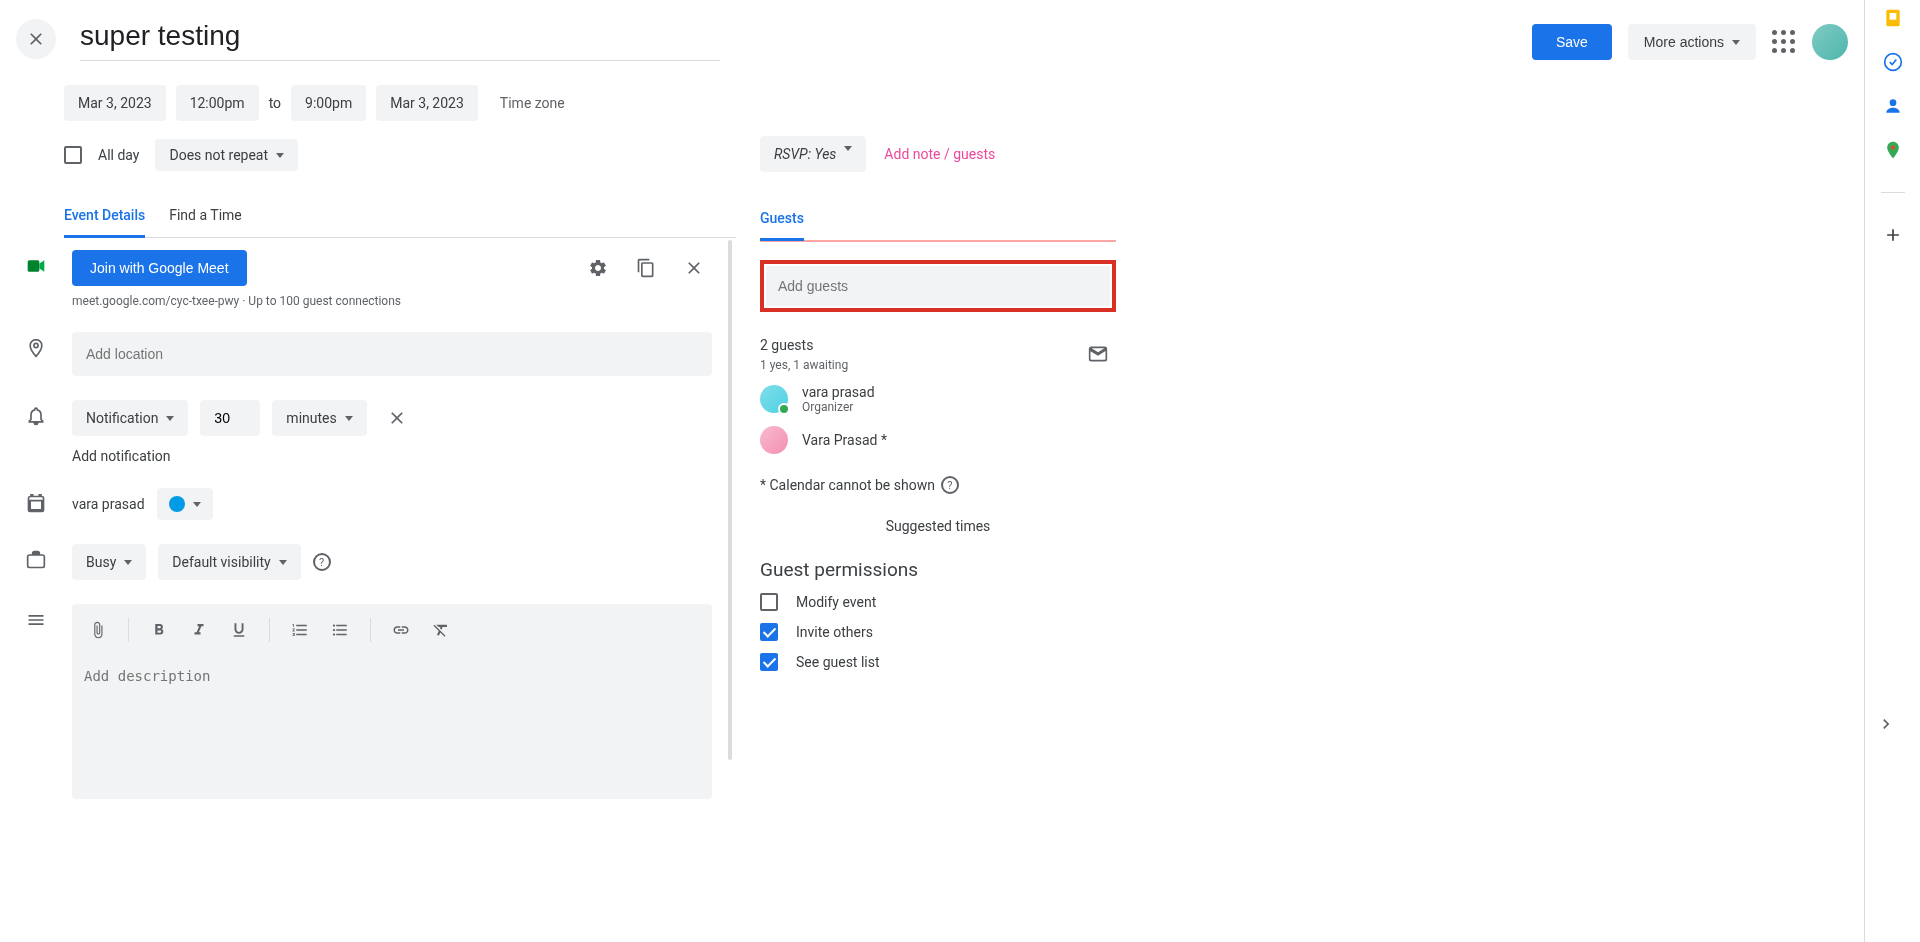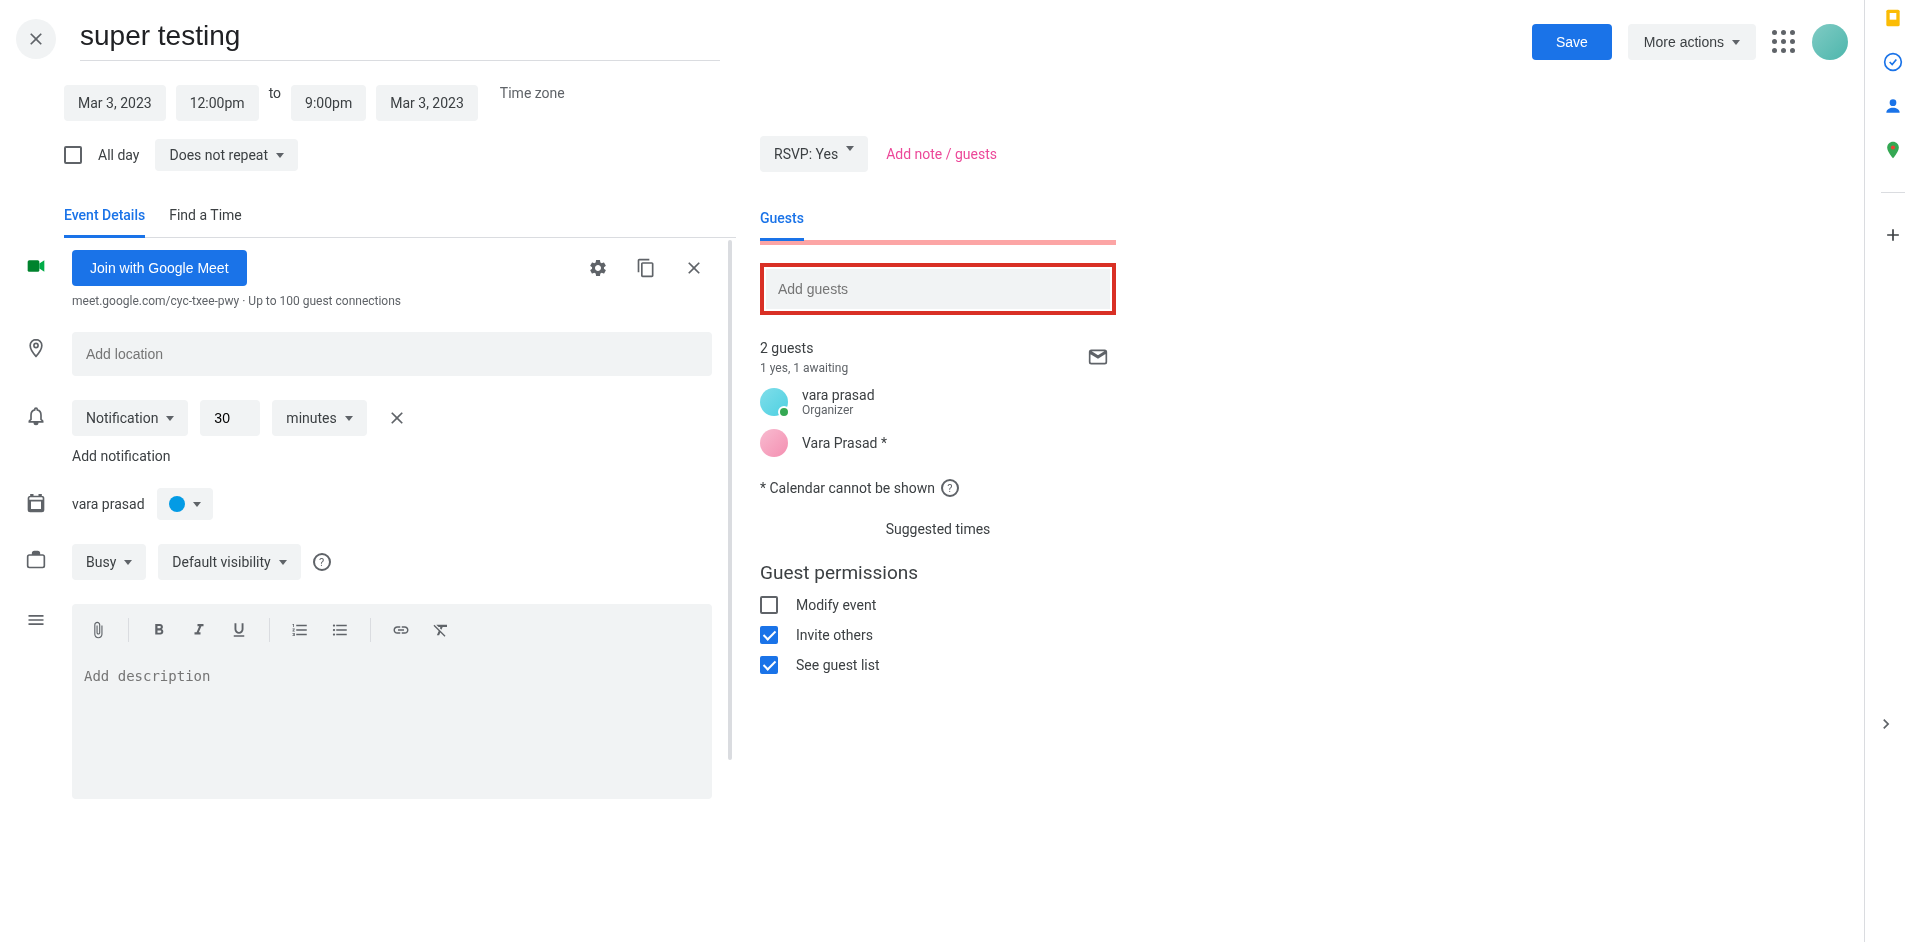--- a/index.html
+++ b/index.html
@@ -10,21 +10,21 @@
 .right-col { width: 380px; padding-left: 24px; }
 .side-panel { width: 56px; border-left: 1px solid #dadce0; display: flex; flex-direction: column; align-items: center; padding-top: 8px; gap: 24px; position: relative; }
 .side-panel-divider { width: 24px; height: 1px; background: #dadce0; margin: 8px 0; }
 .header-row { display: flex; align-items: center; gap: 24px; }
 .close-btn { width: 40px; height: 40px; border-radius: 50%; background: #f1f3f4; display: flex; align-items: center; justify-content: center; cursor: pointer; }
 .close-btn svg { width: 20px; height: 20px; fill: #5f6368; }
 .title-input { font-size: 28px; border: none; outline: none; border-bottom: 1px solid #dadce0; padding: 4px 0 8px 0; width: 640px; color: #202124; }
 .top-right { position: absolute; right: 72px; top: 24px; display: flex; align-items: center; gap: 16px; }
 .save-btn { background: #1a73e8; color: #fff; border: none; padding: 10px 24px; border-radius: 4px; font-size: 14px; font-weight: 500; cursor: pointer; }
 .more-actions { background: #f1f3f4; color: #3c4043; border: none; padding: 10px 16px; border-radius: 4px; font-size: 14px; display: flex; align-items: center; gap: 8px; cursor: pointer; }
-.date-row { display: flex; align-items: flex-start; gap: 10px; margin: 24px 0 0 48px; }
+.date-row { display: flex; align-items: center; gap: 10px; margin: 24px 0 0 48px; }
 .date-chip { background: #f1f3f4; padding: 10px 14px; border-radius: 4px; font-size: 14px; cursor: pointer; }
 .to-text { font-size: 14px; color: #3c4043; }
 .tz { color: #5f6368; margin-left: 12px; font-size: 14px; }
 .allday-row { display: flex; align-items: center; gap: 16px; margin: 18px 0 0 48px; }
 .checkbox { width: 18px; height: 18px; border: 2px solid #5f6368; border-radius: 2px; display: inline-block; cursor: pointer; }
 .checkbox.checked { background: #1a73e8; border-color: #1a73e8; position: relative; }
 .checkbox.checked::after { content: ''; position: absolute; left: 4px; top: 0px; width: 5px; height: 10px; border: solid white; border-width: 0 2px 2px 0; transform: rotate(45deg); }
 .repeat-chip { background: #f1f3f4; padding: 8px 14px; border-radius: 4px; display: flex; align-items: center; gap: 8px; cursor: pointer; }
 .tabs { display: flex; gap: 24px; margin: 36px 0 0 48px; border-bottom: 1px solid #dadce0; }
 .tab { padding-bottom: 12px; font-size: 14px; cursor: pointer; color: #3c4043; }
@@ -46,23 +46,23 @@
 .add-notif { color: #3c4043; font-size: 14px; margin-top: 12px; cursor: pointer; }
 .cal-color { width: 16px; height: 16px; border-radius: 50%; background: #039be5; display: inline-block; }
 .color-chip { background: #f1f3f4; padding: 8px 12px; border-radius: 4px; display: flex; align-items: center; gap: 8px; cursor: pointer; }
 .desc-toolbar { display: flex; align-items: center; gap: 4px; padding: 8px; }
 .desc-toolbar .sep { width: 1px; height: 24px; background: #dadce0; margin: 0 8px; }
 .tb-btn { width: 36px; height: 36px; display: flex; align-items: center; justify-content: center; cursor: pointer; border-radius: 4px; }
 .tb-btn svg { width: 18px; height: 18px; fill: #5f6368; }
 .desc-box { background: #f1f3f4; border-radius: 4px; width: 640px; }
 .desc-area { background: transparent; border: none; padding: 12px; width: 100%; height: 140px; resize: none; font-size: 14px; }
 .rsvp-row { display: flex; align-items: center; gap: 18px; margin-top: 120px; }
-.rsvp-chip { background: #f1f3f4; padding: 10px 14px; border-radius: 4px; display: flex; align-items: flex-start; gap: 8px; cursor: pointer; }
+.rsvp-chip { background: #f1f3f4; padding: 10px 14px; border-radius: 4px; display: flex; align-items: flex-start; gap: 8px; cursor: pointer; font-style: italic; }
 .add-note { color: #ec4899; font-size: 14px; cursor: pointer; }
-.guests-tab { margin-top: 38px; border-bottom: 5px solid #fca5a5; }
+.guests-tab { margin-top: 38px; border-bottom: 2px solid #fca5a5; }
 .guests-tab span { color: #1a73e8; font-weight: 500; padding-bottom: 12px; border-bottom: 3px solid #1a73e8; display: inline-block; margin-bottom: -1px; font-size: 14px; }
 .add-guests-wrap { margin-top: 18px; border: 4px solid #d93025; padding: 2px; }
 .add-guests { background: #f1f3f4; border: none; padding: 12px; width: 100%; font-size: 14px; }
 .guest-count-row { display: flex; justify-content: space-between; align-items: center; margin-top: 24px; }
 .guest-count-sub { font-size: 12px; color: #5f6368; margin-top: 5px; }
 .guest-item { display: flex; align-items: center; gap: 14px; margin-top: 12px; }
 .avatar { width: 28px; height: 28px; border-radius: 50%; background: #ddd; position: relative; background-size: cover; }
 .avatar.a1 { background: linear-gradient(135deg,#80deea,#4dd0e1); }
 .avatar.a2 { background: linear-gradient(135deg,#f8bbd0,#f48fb1); }
 .avatar-check { position: absolute; bottom: -2px; right: -2px; width: 12px; height: 12px; background: #34a853; border-radius: 50%; border: 2px solid #fff; }

